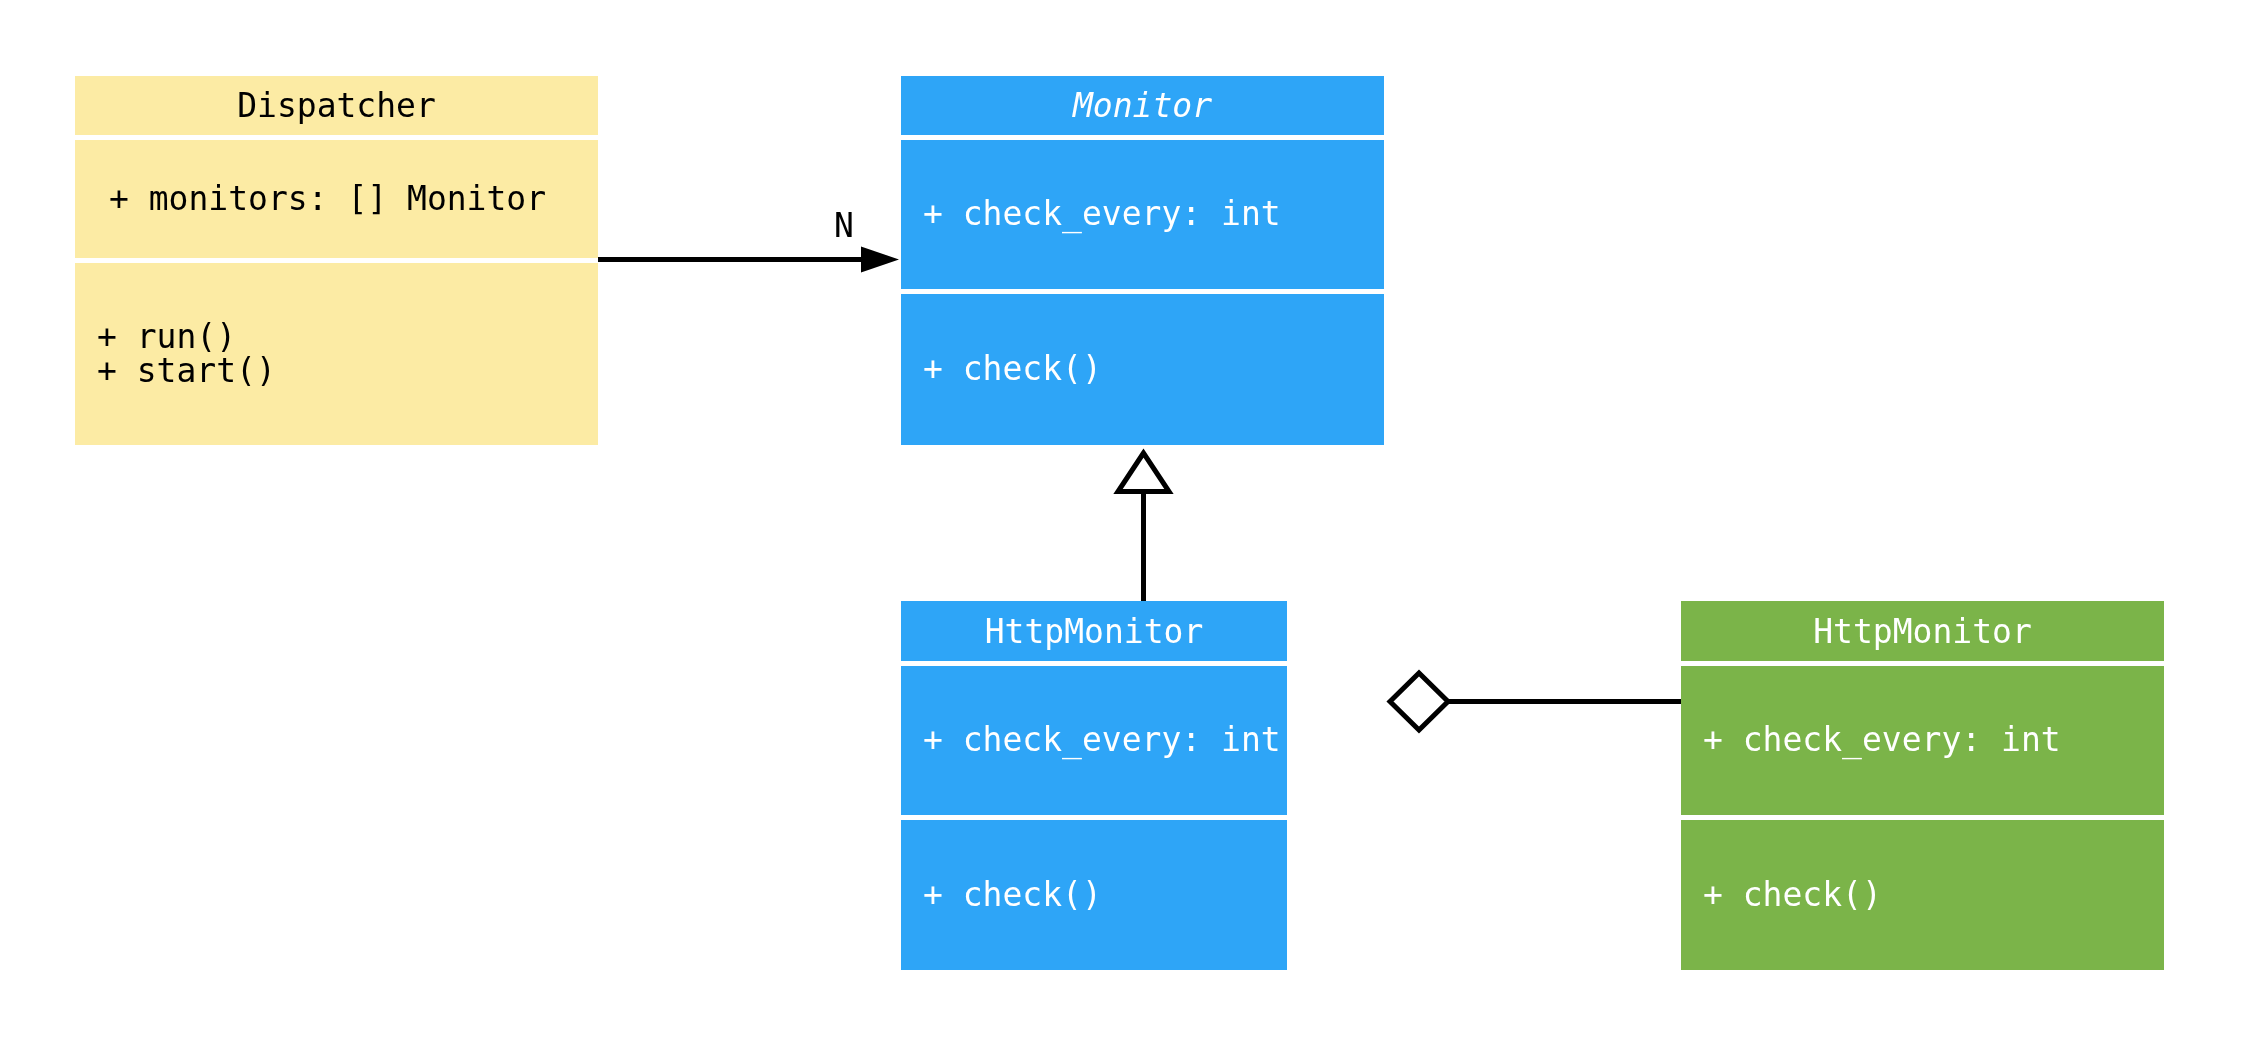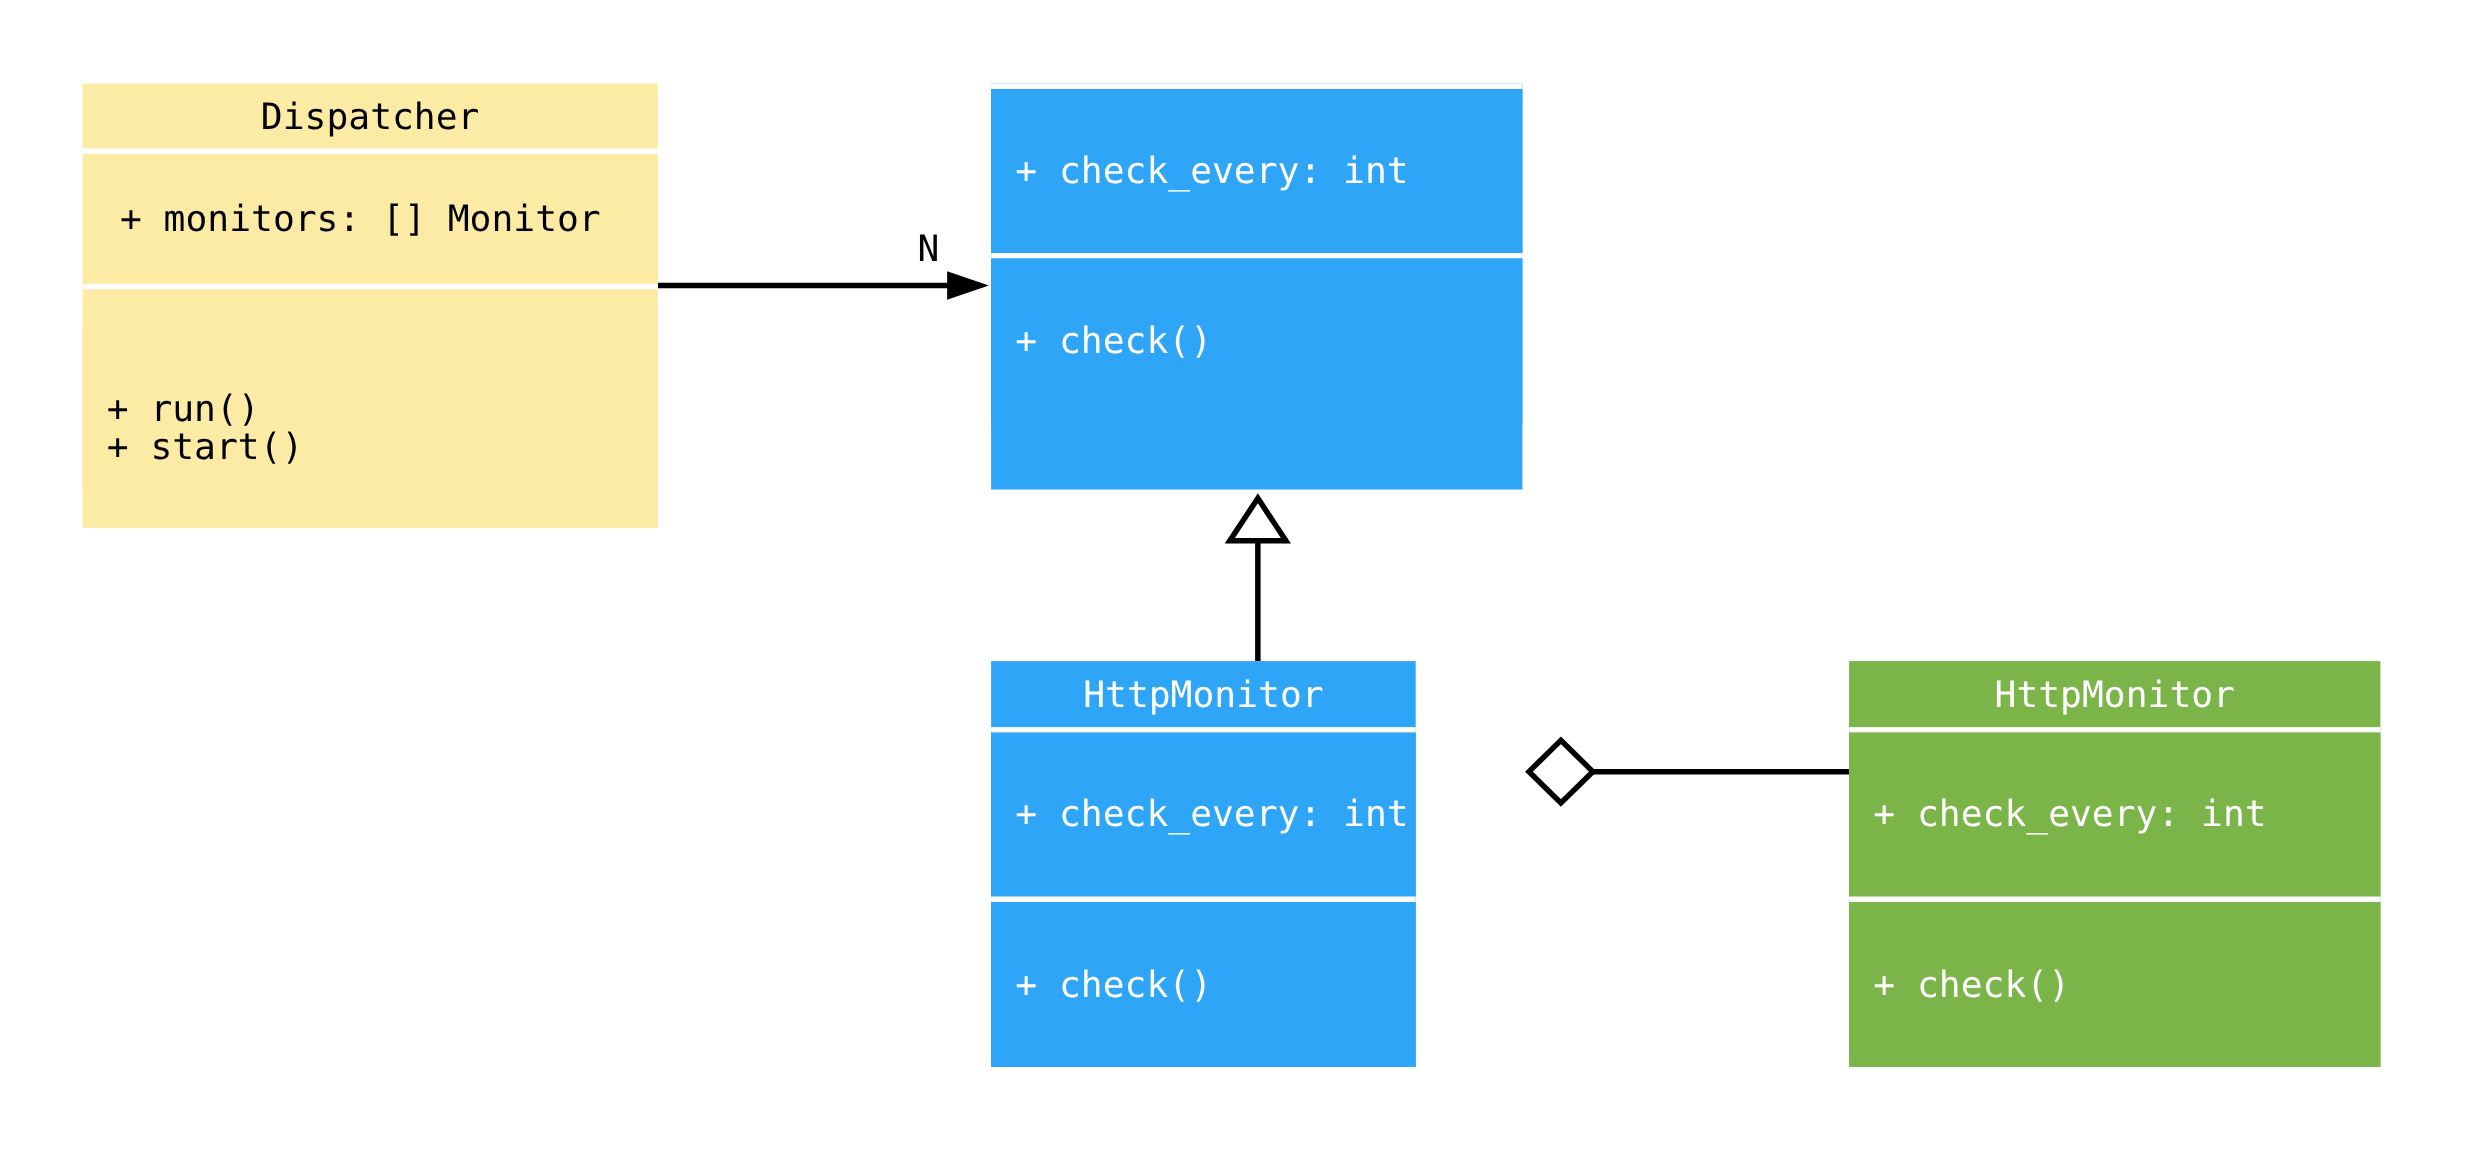--- a/index.html
+++ b/index.html
@@ -43,21 +43,21 @@
   .theme-yellow { background: #FCEBA4; color: #000000; }
   .theme-blue   { background: #2EA5F7; color: #ffffff; }
   .theme-green  { background: #7BB449; color: #ffffff; }
 
   .abstract .title { font-style: italic; }
 
   
   #box-dispatcher { left: 75px;  top: 76px;  width: 523px; height: 369px; }
   #box-dispatcher .title   { height: 59px; }
   #box-dispatcher .attrs   { flex: 0 0 118px; margin-left: 12px; }
-  #box-dispatcher .methods { flex: 0 0 182px; margin-top: 35px; }
+  #box-dispatcher .methods { flex: 0 0 182px; }
 
   #box-monitor { left: 901px; top: 76px; width: 483px; height: 369px; }
   #box-monitor .title   { height: 59px; }
   #box-monitor .attrs   { flex: 0 0 149px; }
   #box-monitor .methods { flex: 0 0 151px; }
 
   #box-httpmonitor { left: 901px; top: 601px; width: 386px; height: 369px; }
   #box-httpmonitor .title   { height: 60px; }
   #box-httpmonitor .attrs   { flex: 0 0 149px; }
   #box-httpmonitor .methods { flex: 0 0 150px; }
@@ -110,20 +110,21 @@
       <span>+ monitors: [] Monitor</span>
     </div>
     <div class="gap"></div>
     <div class="section methods theme-yellow">
       <span>+ run()</span>
       <span>+ start()</span>
     </div>
   </div>
 
   <div id="box-monitor" class="uml-class theme-blue abstract">
+    <div class="title">Monitor</div>
     <div class="gap"></div>
     <div class="section attrs theme-blue">
       <span>+ check_every: int</span>
     </div>
     <div class="gap"></div>
     <div class="section methods theme-blue">
       <span>+ check()</span>
     </div>
   </div>
 

